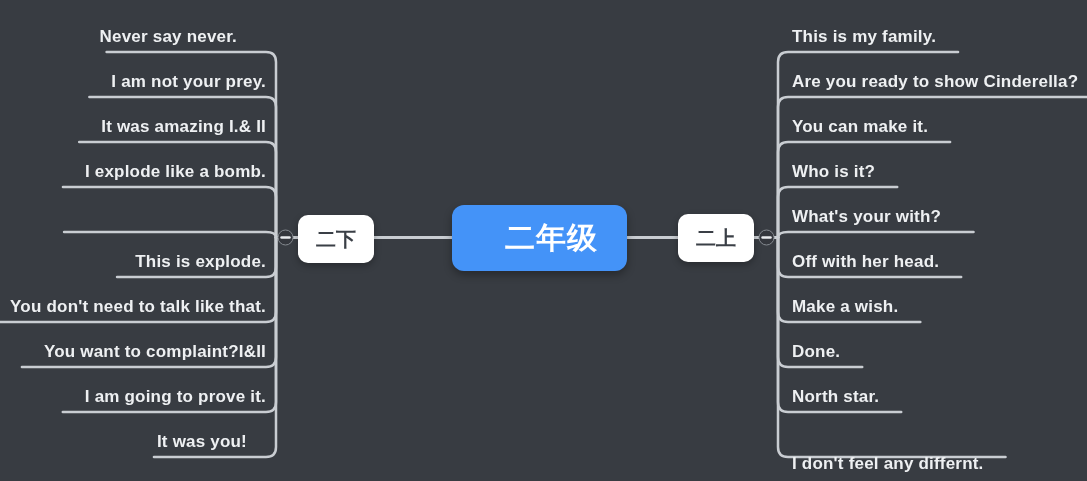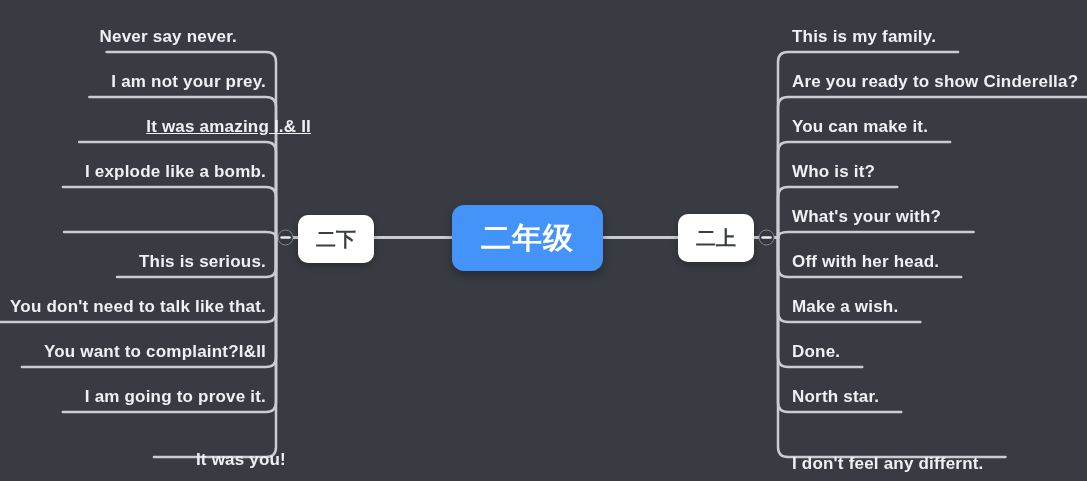--- a/index.html
+++ b/index.html
@@ -9,21 +9,21 @@
   }
   #wires{position:absolute;left:0;top:0;width:1087px;height:481px;}
   .topic-label{
     position:absolute;height:24px;line-height:24px;white-space:nowrap;
     font-size:17px;font-weight:700;color:#eef0f2;letter-spacing:.2px;
   }
   .root-node{
     position:absolute;left:452px;top:205px;width:151px;height:66px;
     border-radius:12px;display:flex;align-items:center;justify-content:center;
     font-size:30px;font-weight:700;letter-spacing:1px;
-    box-shadow:0 4px 9px rgba(0,0,0,.32);cursor:default;
+    box-shadow:0 4px 9px rgba(0,0,0,.32);cursor:default;padding-left:24px;
   }
   .branch-node{
     position:absolute;background:#ffffff;border-radius:10px;
     display:flex;align-items:center;justify-content:center;
     font-size:20px;font-weight:700;color:#3a3f46;
     box-shadow:0 3px 7px rgba(0,0,0,.28);cursor:default;
   }
   #branch-left{left:298px;top:215px;width:76px;height:48px;}
   #branch-right{left:678px;top:214px;width:76px;height:48px;}
 </style>
@@ -75,27 +75,27 @@
   </svg>
 
   <div class="root-node" id="root-node" style="background: rgb(68, 147, 248); color: rgb(255, 255, 255);">二年级</div>
 
   <div class="branch-node" id="branch-left">二下</div>
 
   <div class="branch-node" id="branch-right">二上</div>
 
 <div class="topic-label" style="top: 25px; right: 850px;">Never say never.</div>
     <div class="topic-label" style="top: 70px; right: 821px;">I am not your prey.</div>
-    <div class="topic-label" style="top: 115px; right: 776px; text-decoration: underline;">It was amazing I.&amp; II</div>
+    <div class="topic-label" style="top: 115px; right: 821px;">It was amazing I.&amp; II</div>
     <div class="topic-label" style="top: 160px; right: 821px;">I explode like a bomb.</div>
-    <div class="topic-label" style="top: 250px; right: 821px;">This is serious.</div>
+    <div class="topic-label" style="top: 250px; right: 821px;">This is explode.</div>
     <div class="topic-label" style="top: 295px; right: 821px;">You don't need to talk like that.</div>
     <div class="topic-label" style="top: 340px; right: 821px;">You want to complaint?I&amp;II</div>
     <div class="topic-label" style="top: 385px; right: 821px;">I am going to prove it.</div>
-    <div class="topic-label" style="top: 430px; right: 801px; margin-top: 18px;">It was you!</div>
+    <div class="topic-label" style="top: 430px; right: 840px;">It was you!</div>
     <div class="topic-label" style="top: 70px; left: 792px;">Are you ready to show Cinderella?</div>
     <div class="topic-label" style="top: 25px; left: 792px;">This is my family.</div>
     <div class="topic-label" style="top: 115px; left: 792px;">You can make it.</div>
     <div class="topic-label" style="top: 160px; left: 792px;">Who is it?</div>
     <div class="topic-label" style="top: 205px; left: 792px;">What's your with?</div>
     <div class="topic-label" style="top: 250px; left: 792px;">Off with her head.</div>
     <div class="topic-label" style="top: 295px; left: 792px;">Make a wish.</div>
     <div class="topic-label" style="top: 340px; left: 792px;">Done.</div>
     <div class="topic-label" style="top: 385px; left: 792px;">North star.</div>
     <div class="topic-label" style="top: 452px; left: 792px;">I don't feel any differnt.</div>

